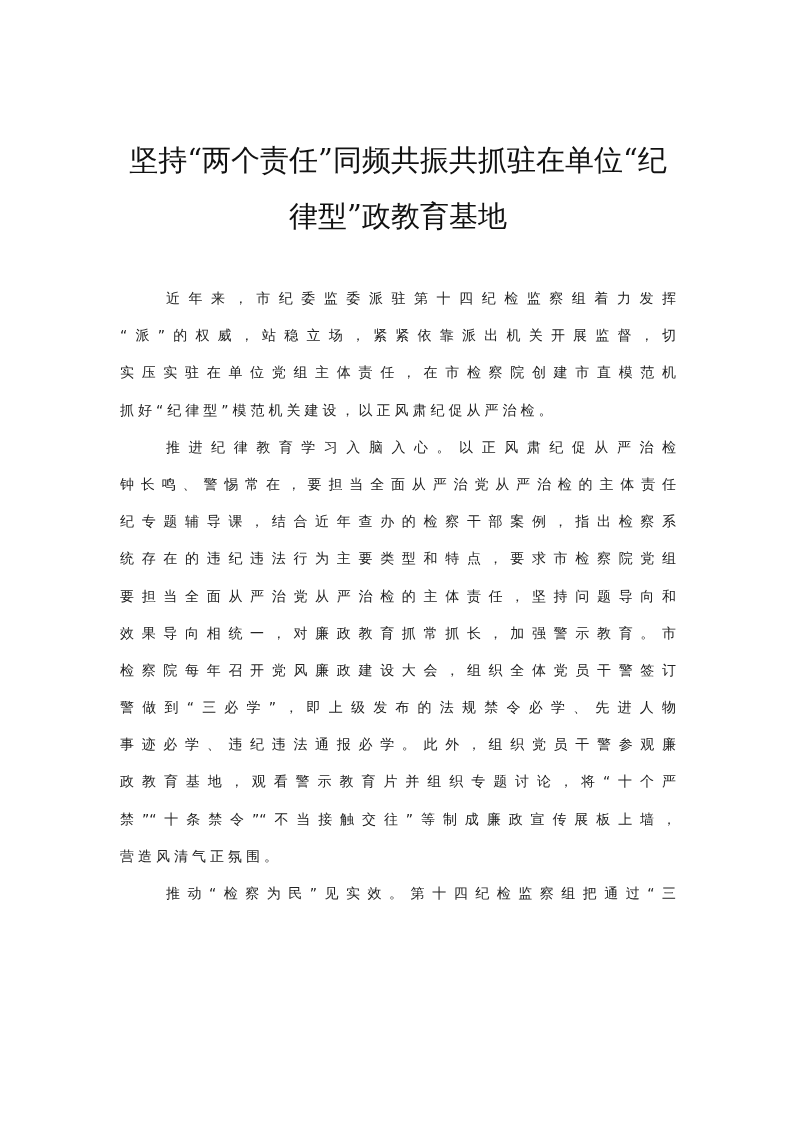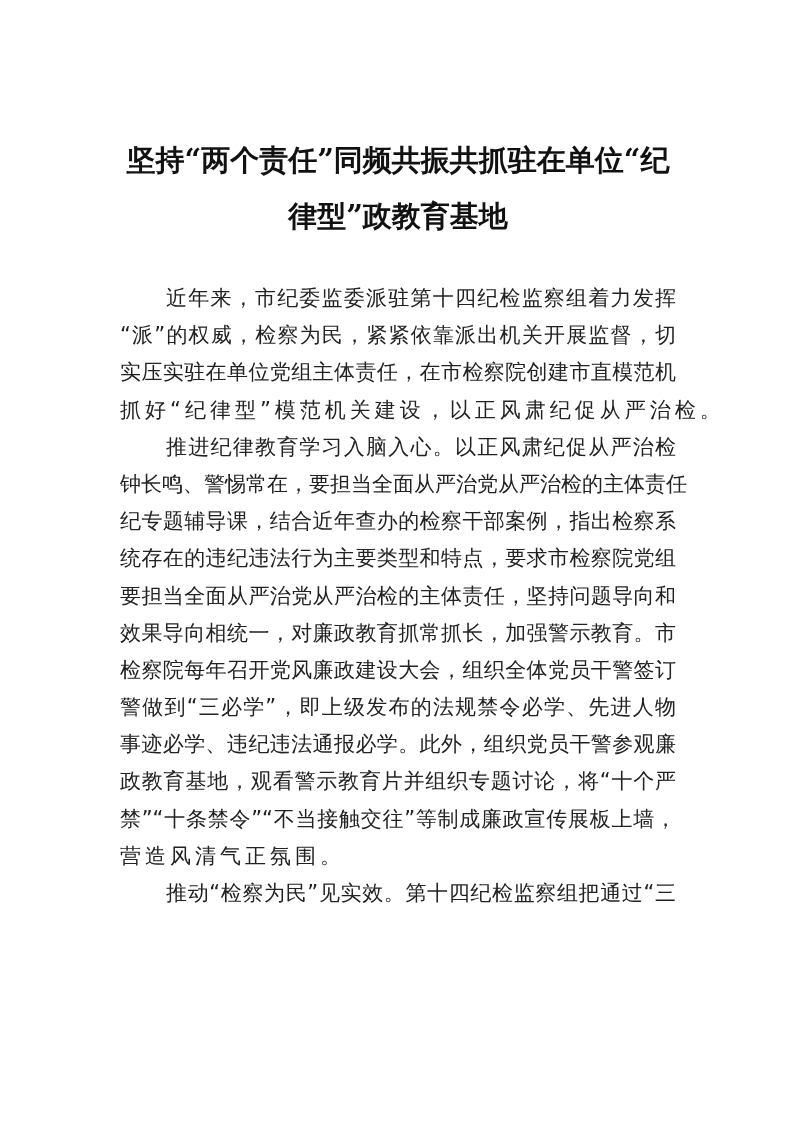--- a/index.html
+++ b/index.html
@@ -21,38 +21,38 @@
       height: 1122px;
       background: #ffffff;
     }
     .title {
       position: absolute;
       left: 118px;
       width: 560px;
       top: 132px;
       margin: 0;
       font-family: "DejaVu Serif", "Liberation Serif", serif;
-      font-weight: bold;
+      font-weight: normal;
       font-size: 29px;
       line-height: 56px;
       text-align: center;
       color: #111111;
       letter-spacing: 0px;
     }
     .title .tline {
       display: block;
       white-space: nowrap;
     }
     .body-text {
       position: absolute;
       left: 120px;
       top: 280px;
       width: 556px;
       font-family: "DejaVu Sans", "Liberation Sans", sans-serif;
-      font-size: 21px;
+      font-size: 14px;
       color: #222222;
     }
     .para {
       margin: 0;
     }
     .line {
       display: block;
       height: 37.2px;
       line-height: 37.2px;
       white-space: nowrap;
@@ -74,21 +74,21 @@
 
   <h1 class="title">
     <span class="tline">坚持“两个责任”同频共振共抓驻在单位“纪</span>
     <span class="tline">律型”政教育基地</span>
   </h1>
 
   <div class="body-text">
 
     <div class="para">
       <span class="line indent">近年来，市纪委监委派驻第十四纪检监察组着力发挥</span>
-      <span class="line">“派”的权威，检察为民，紧紧依靠派出机关开展监督，切</span>
+      <span class="line">“派”的权威，站稳立场，紧紧依靠派出机关开展监督，切</span>
       <span class="line">实压实驻在单位党组主体责任，在市检察院创建市直模范机</span>
       <span class="line last">抓好“纪律型”模范机关建设，以正风肃纪促从严治检。</span>
     </div>
 
     <div class="para">
       <span class="line indent">推进纪律教育学习入脑入心。以正风肃纪促从严治检</span>
       <span class="line">钟长鸣、警惕常在，要担当全面从严治党从严治检的主体责任</span>
       <span class="line">纪专题辅导课，结合近年查办的检察干部案例，指出检察系</span>
       <span class="line">统存在的违纪违法行为主要类型和特点，要求市检察院党组</span>
       <span class="line">要担当全面从严治党从严治检的主体责任，坚持问题导向和</span>

